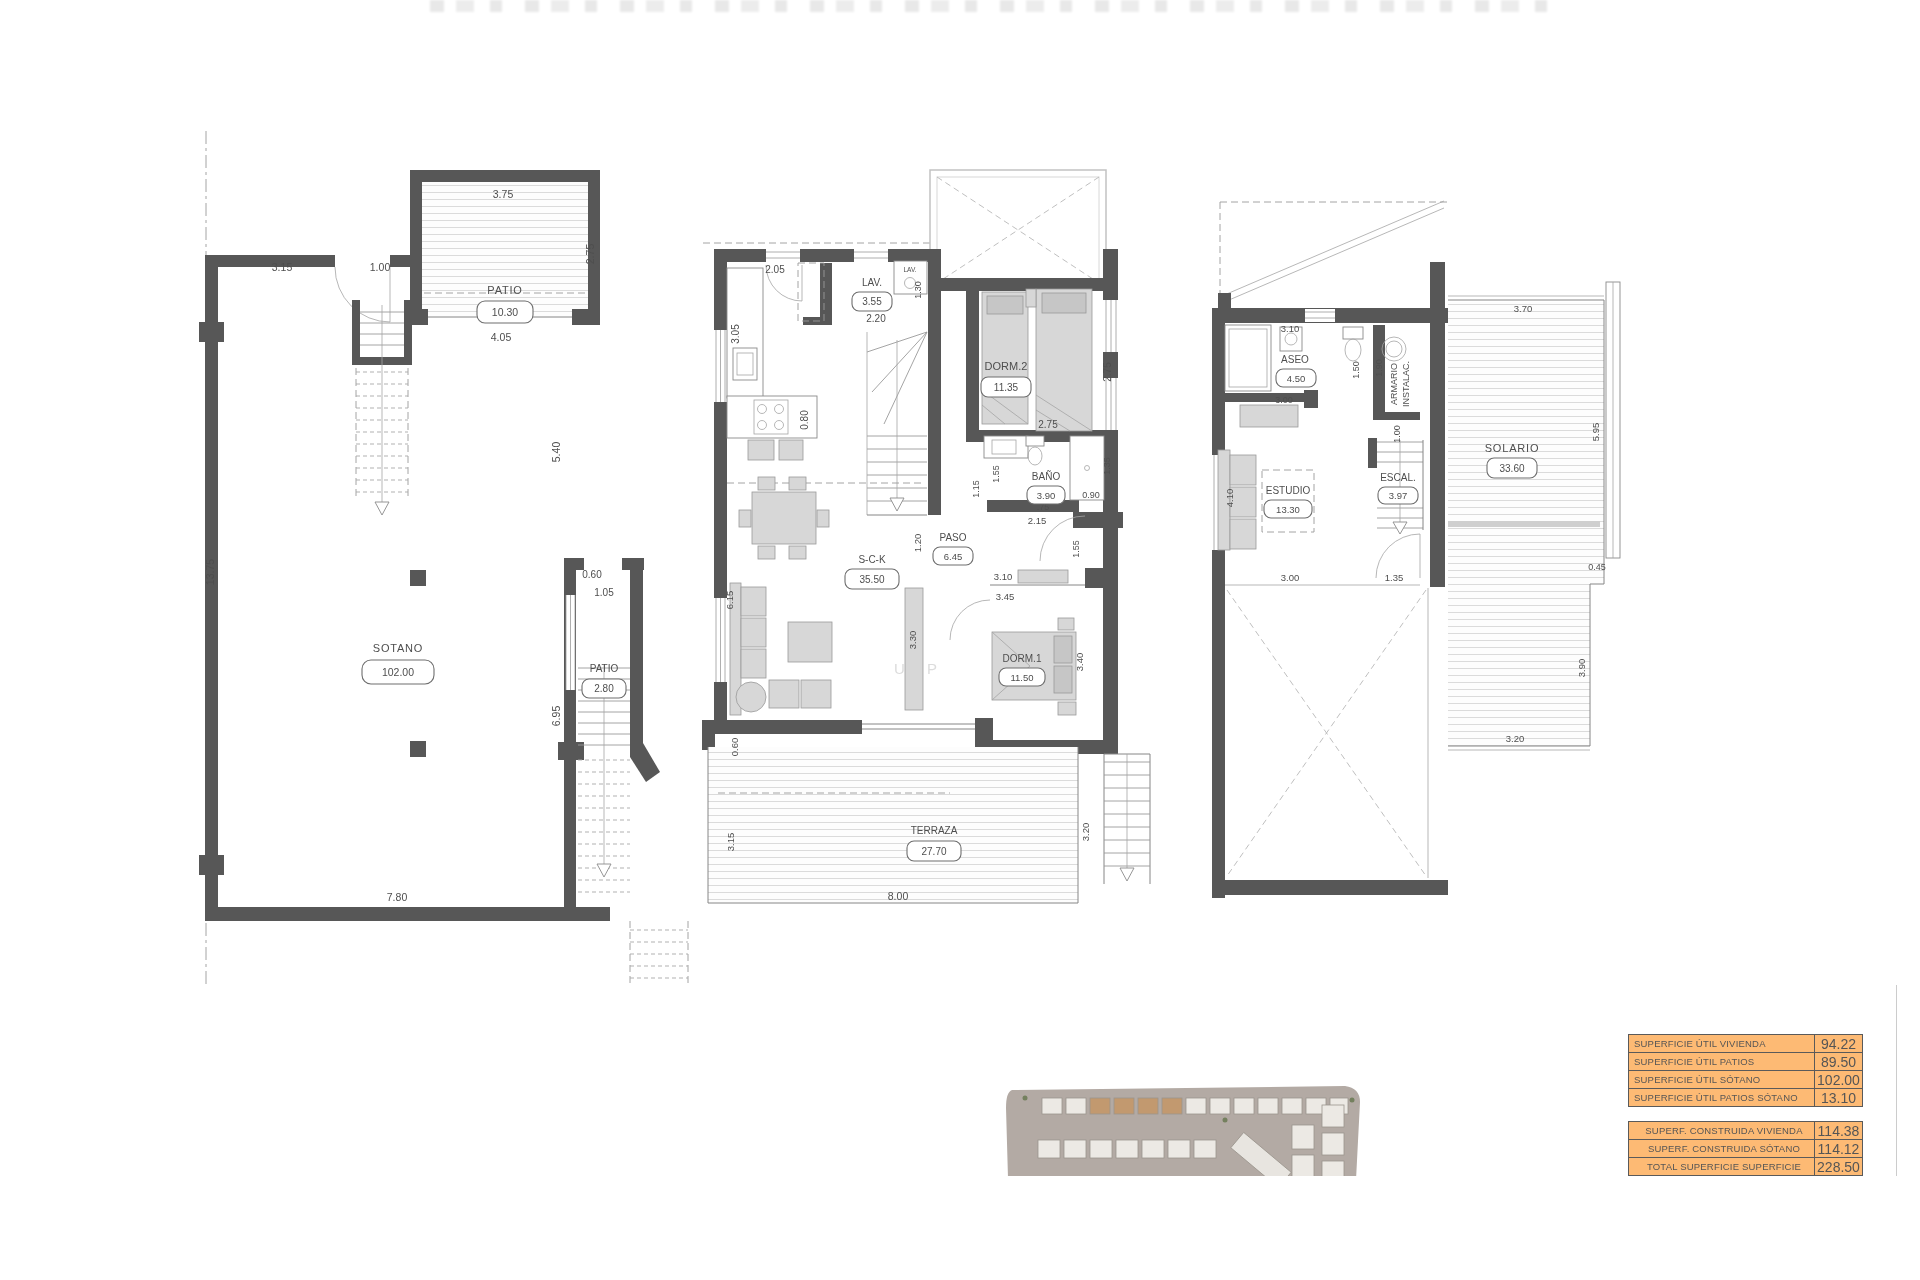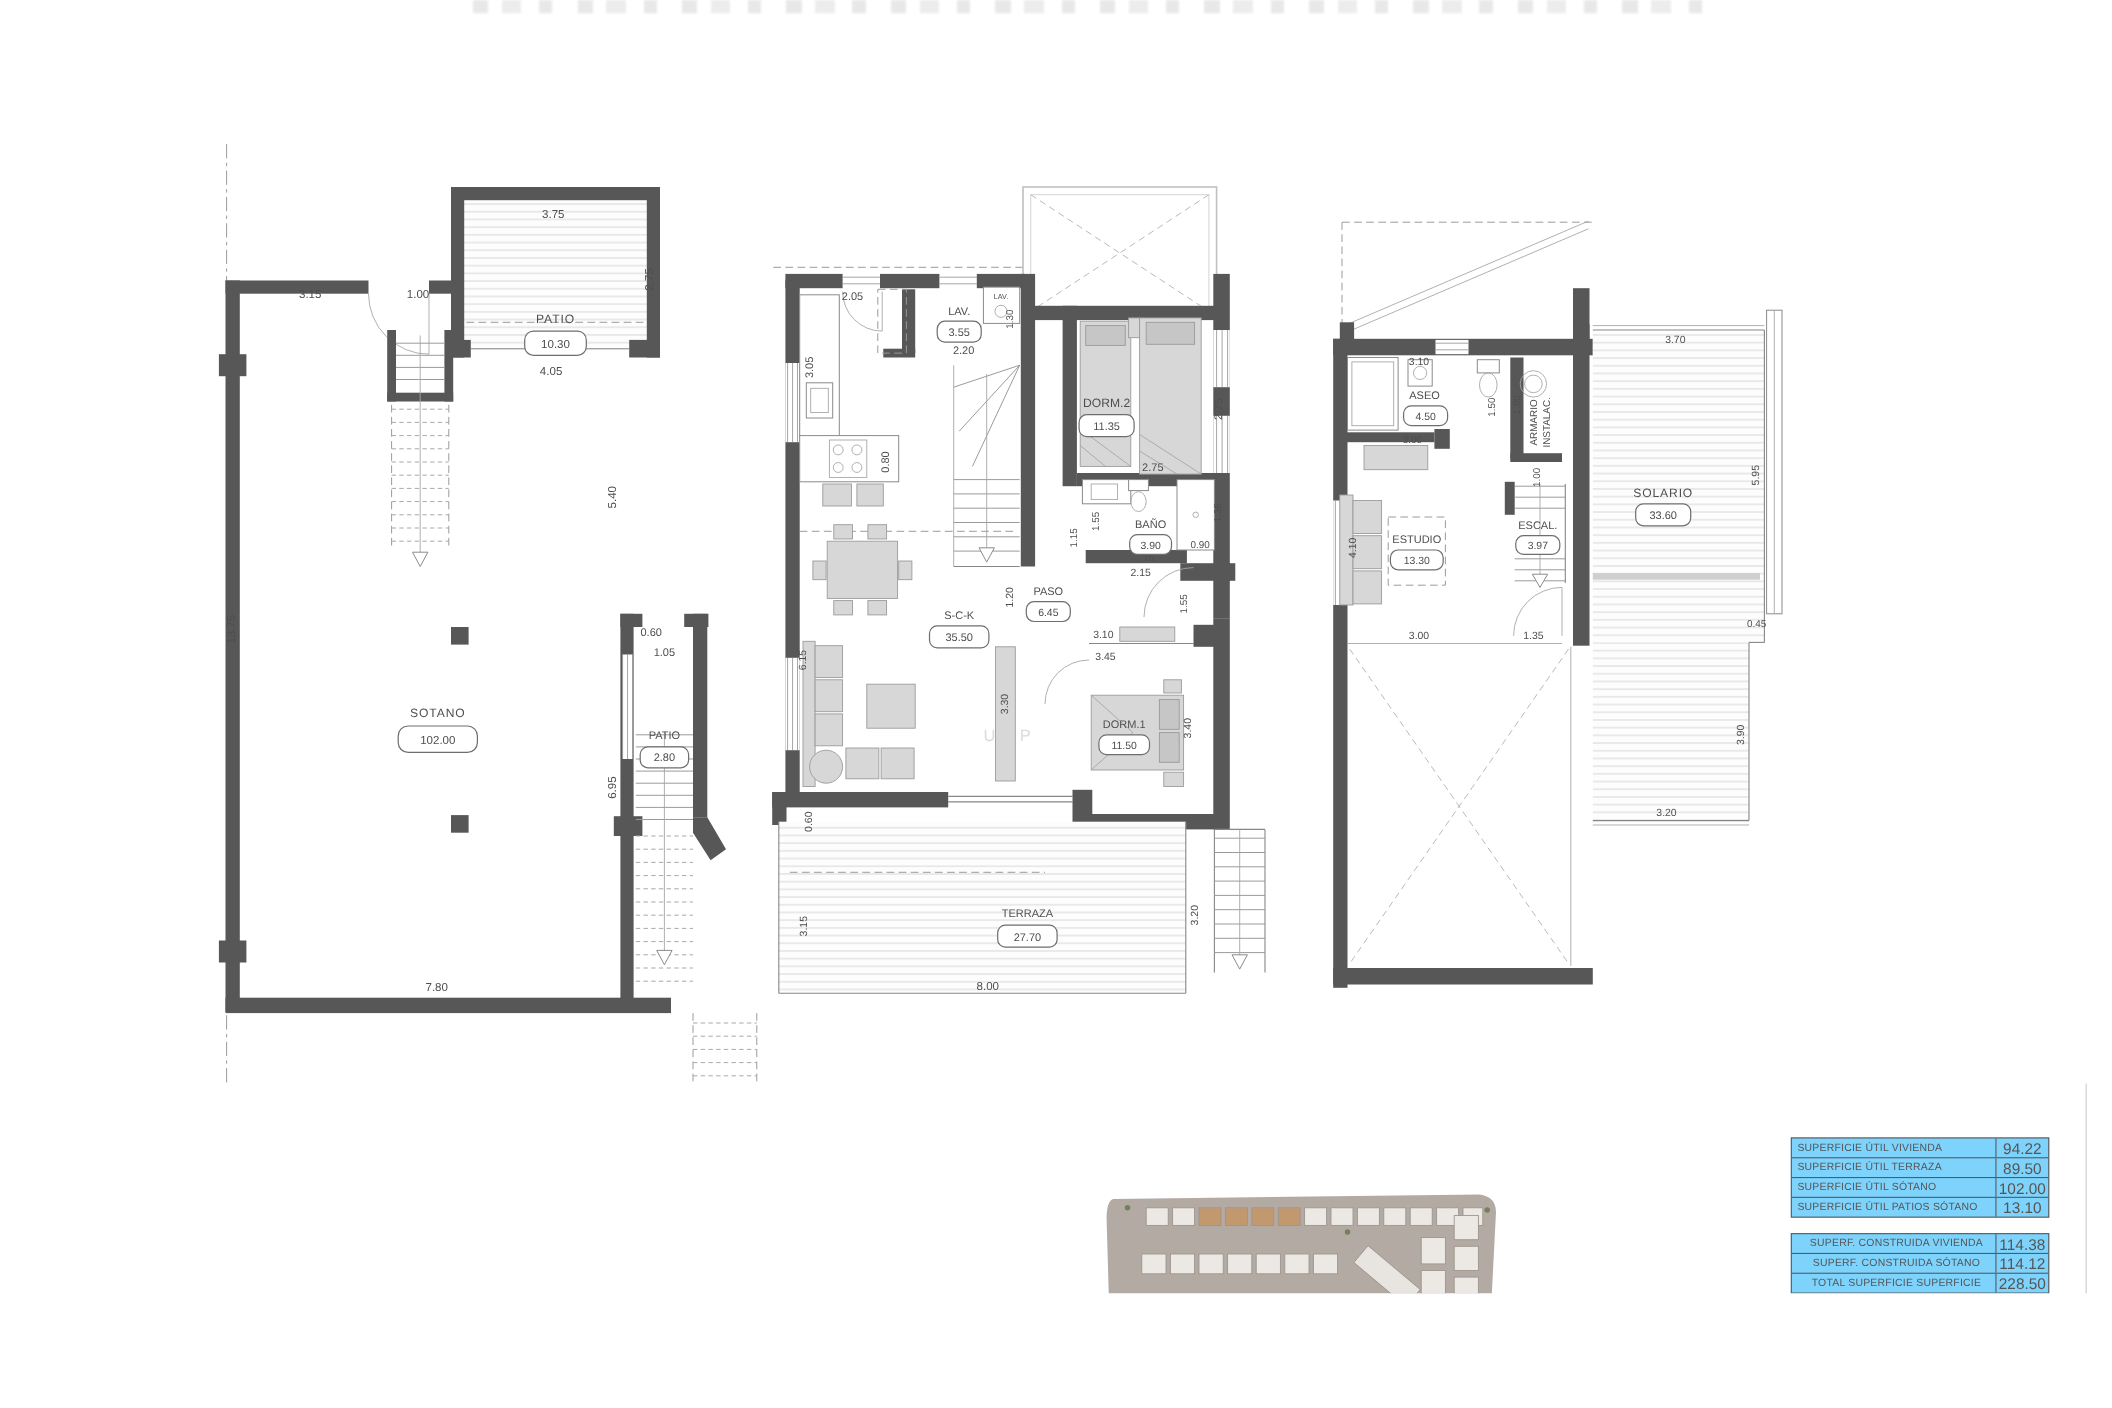--- a/index.html
+++ b/index.html
@@ -18,21 +18,21 @@
   .vbox{fill:#fff;stroke:#6e6e6e;stroke-width:1.1}
   .dash{stroke:#9a9a9a;stroke-width:.9;fill:none;stroke-dasharray:7 4}
   .dashx{stroke:#b8b8b8;stroke-width:.9;fill:none;stroke-dasharray:6 4}
   .dashdot{stroke:#9a9a9a;stroke-width:.9;fill:none;stroke-dasharray:13 4 3 4}
   .dashtread{stroke:#a8a8a8;stroke-width:.9;fill:none;stroke-dasharray:4 3}
   .treads{stroke:#9a9a9a;stroke-width:.9;fill:none}
   .furn{fill:#d7d7d7;stroke:#999;stroke-width:.8}
   .furnd{fill:#c6c6c6;stroke:#999;stroke-width:.8}
   .fx{fill:#fff;stroke:#8a8a8a;stroke-width:.9}
   .winl{stroke:#9a9a9a;stroke-width:.8}
-  .tbl{position:absolute;width:233px;border:1px solid #5a5a5a;background:#7dd3fc;}
+  .tbl{position:absolute;width:233px;border:1px solid #5a5a5a;background:#fdba74;}
   .trow{display:flex;height:17px;border-bottom:1px solid #5a5a5a;align-items:center;}
   .trow:last-child{border-bottom:none;}
   .tlabel{flex:1;font-size:9.5px;color:#555;padding-left:5px;letter-spacing:.2px;white-space:nowrap;}
   .tval{width:47px;align-self:stretch;border-left:1px solid #5a5a5a;display:flex;align-items:center;
         justify-content:center;font-size:14px;color:#555;}
   .sheetline{position:absolute;left:1896px;top:985px;width:1px;height:295px;background:#ccc;}
 </style>
 </head>
 <body>
 
@@ -504,21 +504,21 @@
 </g>
 </svg>
 
 
 <div class="tbl" style="left:1628px;top:1034px;">
   <div class="trow">
         <div class="tlabel">SUPERFICIE ÚTIL VIVIENDA</div>
         <div class="tval">94.22</div>
       </div>
   <div class="trow">
-        <div class="tlabel">SUPERFICIE ÚTIL TERRAZA</div>
+        <div class="tlabel">SUPERFICIE ÚTIL PATIOS</div>
         <div class="tval">89.50</div>
       </div>
   <div class="trow">
         <div class="tlabel">SUPERFICIE ÚTIL SÓTANO</div>
         <div class="tval">102.00</div>
       </div>
   <div class="trow">
         <div class="tlabel">SUPERFICIE ÚTIL PATIOS SÓTANO</div>
         <div class="tval">13.10</div>
       </div>

